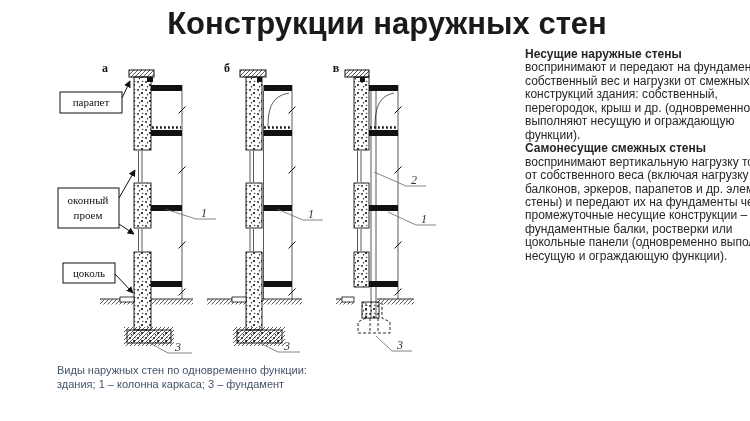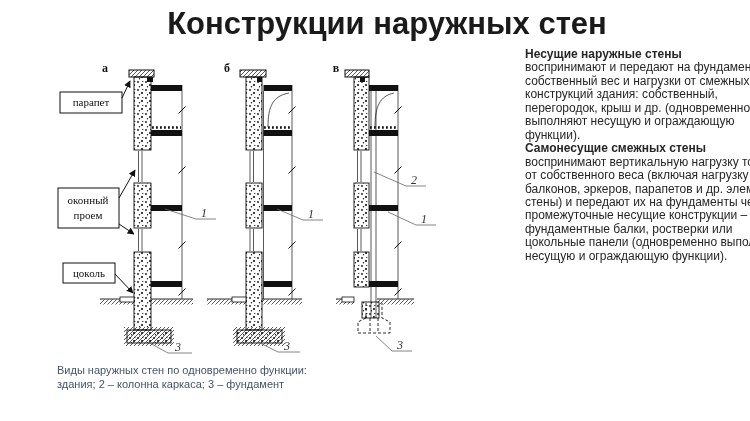--- a/index.html
+++ b/index.html
@@ -239,21 +239,21 @@
       </g>
       <g>
         <polyline class="ldr" points="376,336 392,351 412,351"></polyline>
         <text class="num" x="400" y="349">3</text>
       </g>
     </g>
   </svg>
 
   <div class="caption">
     <div>Виды наружных стен по одновременно функции:</div>
-    <div>здания; 2 – колонна каркаса; 3 – фундамент</div>
+    <div>здания; 1 – колонна каркаса; 3 – фундамент</div>
   </div>
 
   <div class="sidebar">
     <p>
       <span class="hd block">Несущие наружные стены</span>
       <span>воспринимают и передают на фундаменты собственный вес и нагрузки от смежных конструкций здания: собственный, перегородок, крыш и др. (одновременно выполняют несущую и ограждающую функции).</span>
     </p>
     <p>
       <span class="hd block">Самонесущие смежных стены</span>
       <span>воспринимают вертикальную нагрузку только от собственного веса (включая нагрузку от балконов, эркеров, парапетов и др. элементов стены) и передают их на фундаменты через промежуточные несущие конструкции – фундаментные балки, ростверки или цокольные панели (одновременно выполняют несущую и ограждающую функции).</span>

